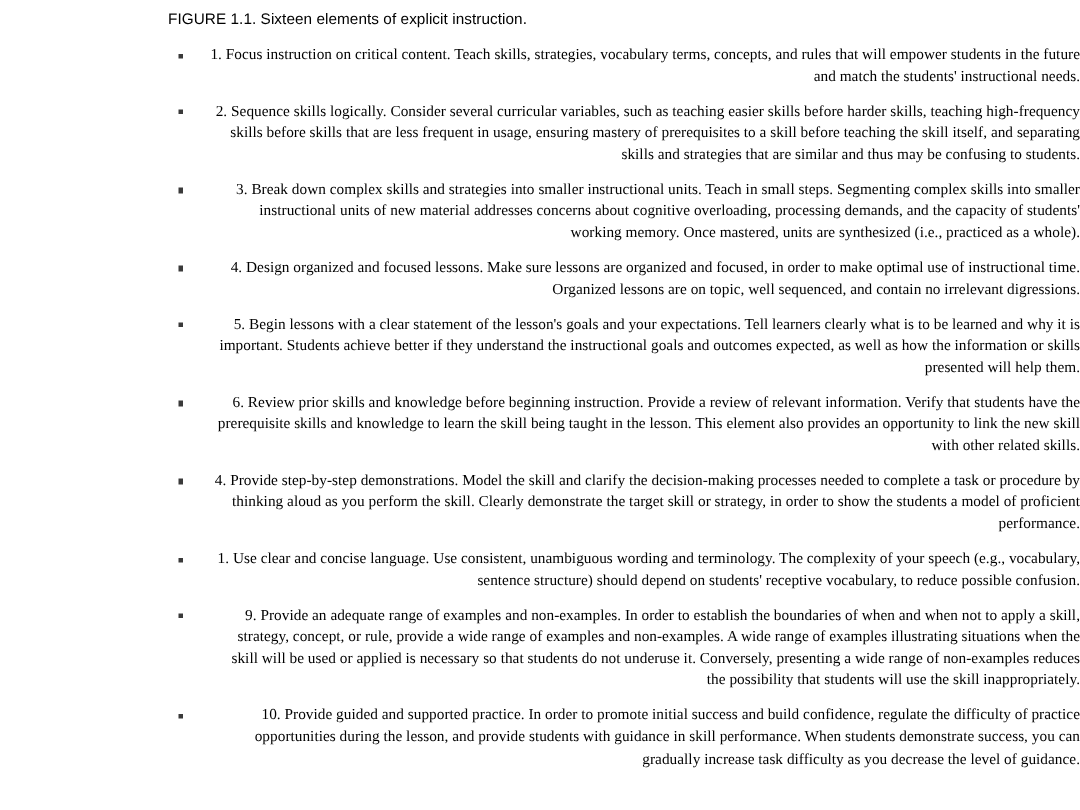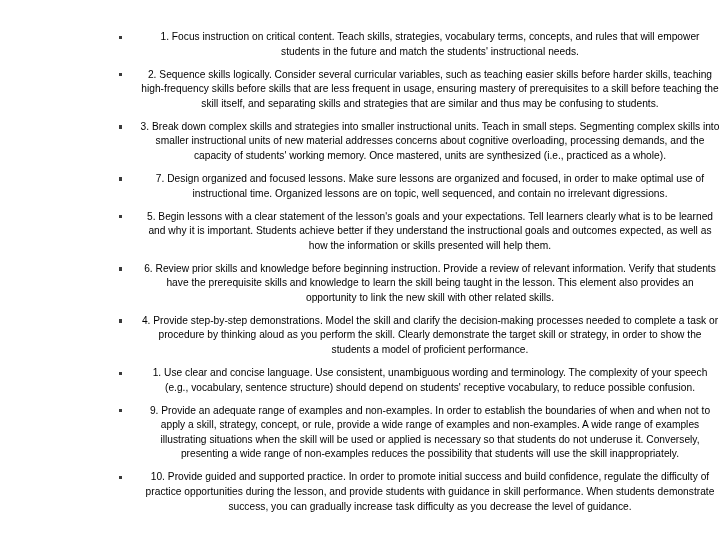--- a/index.html
+++ b/index.html
@@ -42,63 +42,65 @@
     padding: 0;
     list-style: none;
   }
   .element-item {
     position: relative;
     padding-left: 28px;
     margin: 0 0 8.4px 0;
     font-size: 10.2px;
     line-height: 14.6px;
     letter-spacing: 0.02px;
-    text-align: center;
+    text-align: right;
     color: #000000;
+    font-family: Liberation Serif, serif;
   }
   .element-item:last-child { margin-bottom: 16px; }
   .bullet-marker {
     position: absolute;
     left: 7px;
     top: 5.5px;
     width: 3.4px;
     height: 3.4px;
     background: #3a3a3a;
     display: block;
   }
   .element-text {
     display: block;
   }
 </style>
 </head>
 <body>
 
 <div id="slide">
 
+  <div id="figure-title">FIGURE 1.1. Sixteen elements of explicit instruction.</div>
 
   <ul id="elements-list">
 
     <li class="element-item">
       <span class="bullet-marker"></span>
       <span class="element-text">1. Focus instruction on critical content. Teach skills, strategies, vocabulary terms, concepts, and rules that will empower students in the future and match the students' instructional needs.</span>
     </li>
 
     <li class="element-item">
       <span class="bullet-marker"></span>
       <span class="element-text">2. Sequence skills logically. Consider several curricular variables, such as teaching easier skills before harder skills, teaching high-frequency skills before skills that are less frequent in usage, ensuring mastery of prerequisites to a skill before teaching the skill itself, and separating skills and strategies that are similar and thus may be confusing to students.</span>
     </li>
 
     <li class="element-item">
       <span class="bullet-marker"></span>
       <span class="element-text">3. Break down complex skills and strategies into smaller instructional units. Teach in small steps. Segmenting complex skills into smaller instructional units of new material addresses concerns about cognitive overloading, processing demands, and the capacity of students' working memory. Once mastered, units are synthesized (i.e., practiced as a whole).</span>
     </li>
 
     <li class="element-item">
       <span class="bullet-marker"></span>
-      <span class="element-text">7. Design organized and focused lessons. Make sure lessons are organized and focused, in order to make optimal use of instructional time. Organized lessons are on topic, well sequenced, and contain no irrelevant digressions.</span>
+      <span class="element-text">4. Design organized and focused lessons. Make sure lessons are organized and focused, in order to make optimal use of instructional time. Organized lessons are on topic, well sequenced, and contain no irrelevant digressions.</span>
     </li>
 
     <li class="element-item">
       <span class="bullet-marker"></span>
       <span class="element-text">5. Begin lessons with a clear statement of the lesson's goals and your expectations. Tell learners clearly what is to be learned and why it is important. Students achieve better if they understand the instructional goals and outcomes expected, as well as how the information or skills presented will help them.</span>
     </li>
 
     <li class="element-item">
       <span class="bullet-marker"></span>
       <span class="element-text">6. Review prior skills and knowledge before beginning instruction. Provide a review of relevant information. Verify that students have the prerequisite skills and knowledge to learn the skill being taught in the lesson. This element also provides an opportunity to link the new skill with other related skills.</span>

